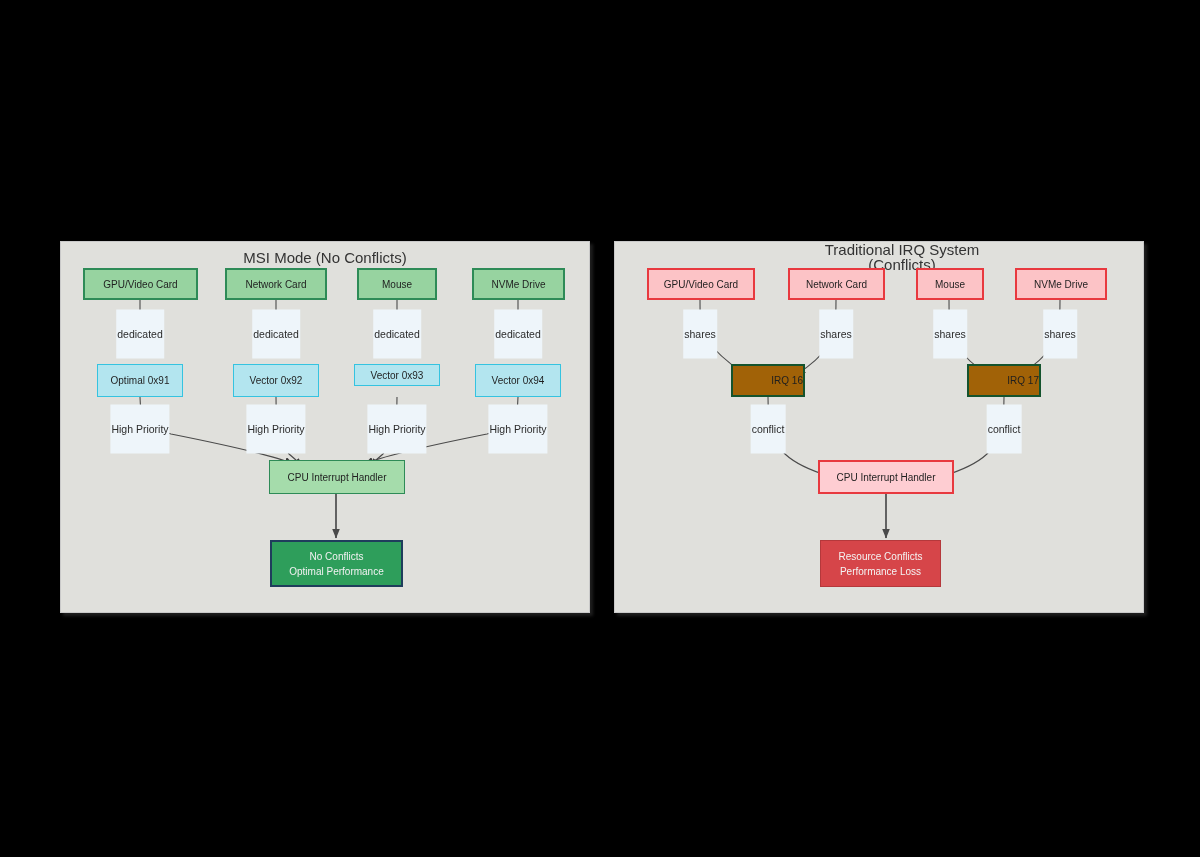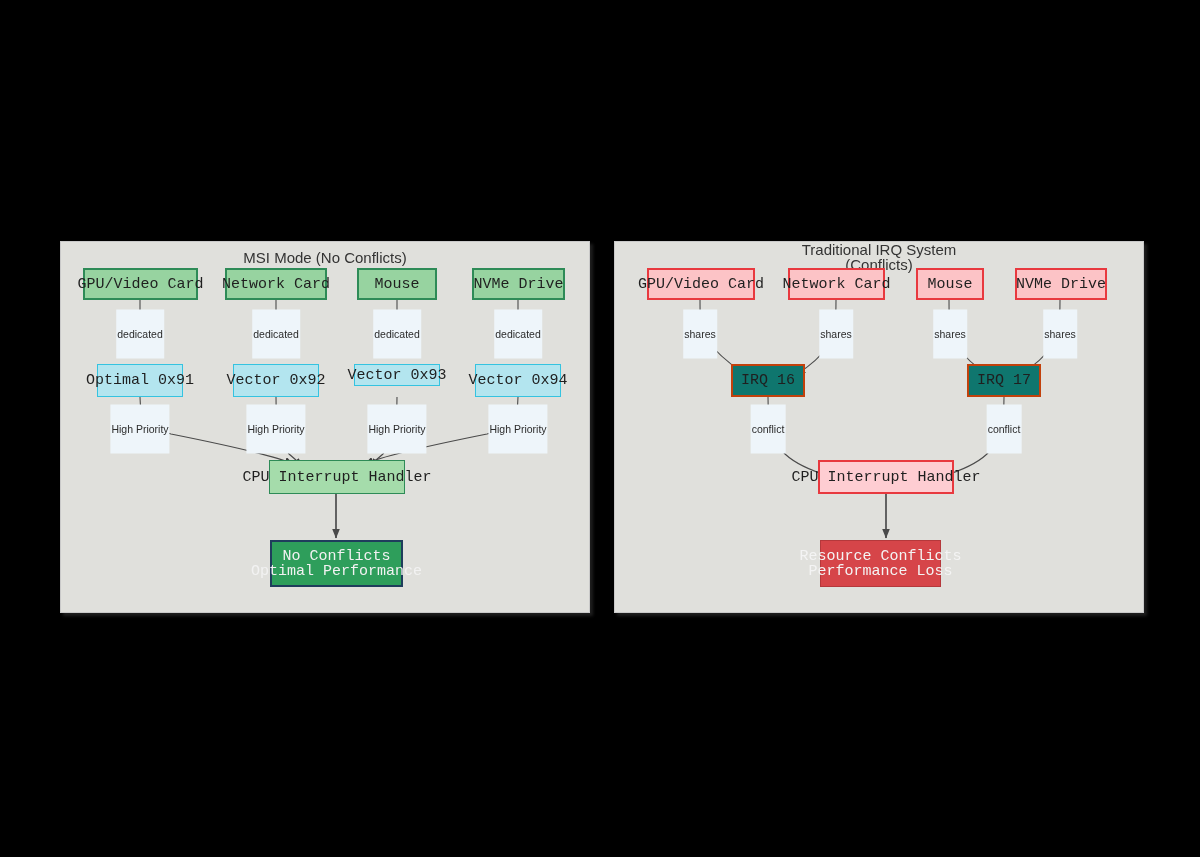--- a/index.html
+++ b/index.html
@@ -33,21 +33,21 @@
     position: absolute;
     left: 0;
     width: 100%;
     text-align: center;
     font-size: 15px;
     color: #333333;
     line-height: 15px;
     pointer-events: none;
   }
   #title-left  { top: 8px; }
-  #title-right { top: 0; }
+  #title-right { top: 0; padding-left: 23px; }
 
   svg.edges {
     position: absolute;
     left: 0; top: 0;
     width: 530px; height: 372px;
     overflow: visible;
   }
   .edge-path {
     fill: none;
     stroke: #4a4a4a;
@@ -60,34 +60,33 @@
   }
 
   .node {
     position: absolute;
     box-sizing: border-box;
     display: flex;
     flex-direction: column;
     align-items: center;
     justify-content: center;
     text-align: center;
-    font-size: 15px;
+    font-size: 10px;
     line-height: 15px;
     color: #1f1f1f;
-    font-family: Liberation Mono, monospace;
   }
   .node .line { display: block; white-space: nowrap; }
 
   
   .n-green      { background: #97d3a0; border: 2px solid #2e8b57; }
   .n-cyan       { background: #b3e5ef; border: 1.6px solid #35c3e0; }
   .n-lightgreen { background: #a5dcab; border: 1.8px solid #2e8b57; }
   .n-darkgreen  { background: #2e9e5b; border: 2px solid #1f3d5c; color: #f2f2f2; }
   .n-pink       { background: #fcc3c6; border: 2px solid #e8393f; }
-  .n-orange     { background: #0f766e; border: 2px solid #c2410c; }
+  .n-orange     { background: #a16207; border: 2px solid #14532d; align-items: flex-end; }
   .n-lightpink  { background: #fecdd2; border: 2px solid #e8393f; }
   .n-red        { background: #d64549; border: 1.5px solid #b5383b; color: #f4f4f4; }
 
   .edge-label {
     position: absolute;
     background: #eef5fa;
     color: #2b2b2b;
     font-size: 10.5px;
     line-height: 13px;
     padding: 18px 1px;

